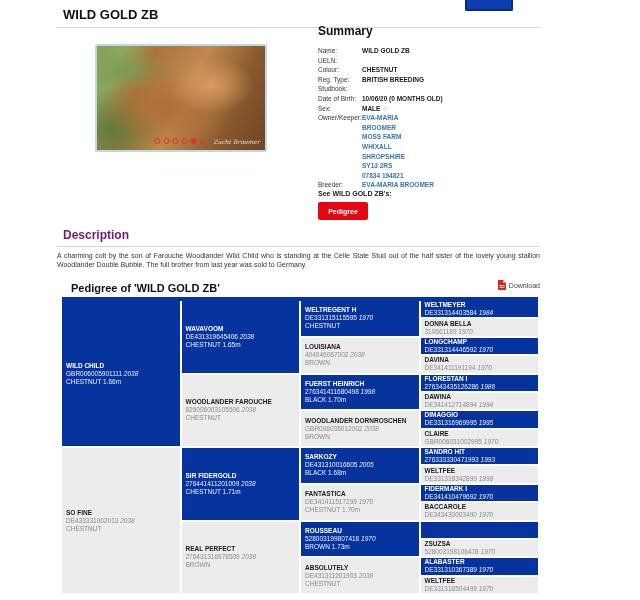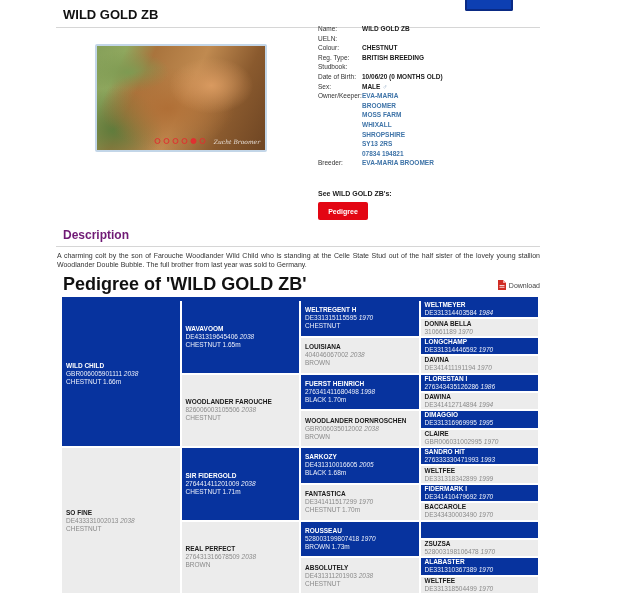--- a/index.html
+++ b/index.html
@@ -64,21 +64,21 @@
   }
 
   
   .desc-h{position:absolute;left:63px;top:228px;margin:0;font-size:12px;font-weight:bold;color:#701a75;}
   .desc-p{
     position:absolute;left:57px;top:251px;width:483px;margin:0;
     font-size:7px;line-height:9px;color:#333;text-align:justify;
   }
 
   
-  .ped-h{position:absolute;left:63px;top:274px;margin:0;font-size:18px;font-weight:bold;color:#111;}
+  .ped-h{position:absolute;left:63px;top:274px;margin:8px;font-size:11px;font-weight:bold;color:#111;}
   .download{
     position:absolute;right:100px;top:280px;display:flex;align-items:center;gap:3px;
     font-size:7px;color:#444;text-decoration:none;cursor:pointer;
   }
   .pdf-ico{display:inline-block;}
 
   .ped-grid{
     position:absolute;left:62px;top:297px;width:476px;height:296px;
     display:grid;grid-template-columns:repeat(4,1fr);grid-template-rows:repeat(16,1fr);
     gap:2px;border-top:4px solid #07339e;box-sizing:border-box;
@@ -110,20 +110,21 @@
       <span class="dot"></span>
       <span class="dot"></span>
       <span class="dot"></span>
       <span class="dot active"></span>
       <span class="dot"></span>
     </div>
   <div class="watermark">Zucht Broomer</div>
 </div>
 
 <div class="summary">
+  <h2>Summary</h2>
   <div>
       <div class="sum-row">
         <span class="sum-label">Name:</span>
         <span class="sum-value">WILD GOLD ZB</span>
       </div>
       <div class="sum-row">
         <span class="sum-label">UELN:</span>
         <span class="sum-value"></span>
       </div>
       <div class="sum-row">

